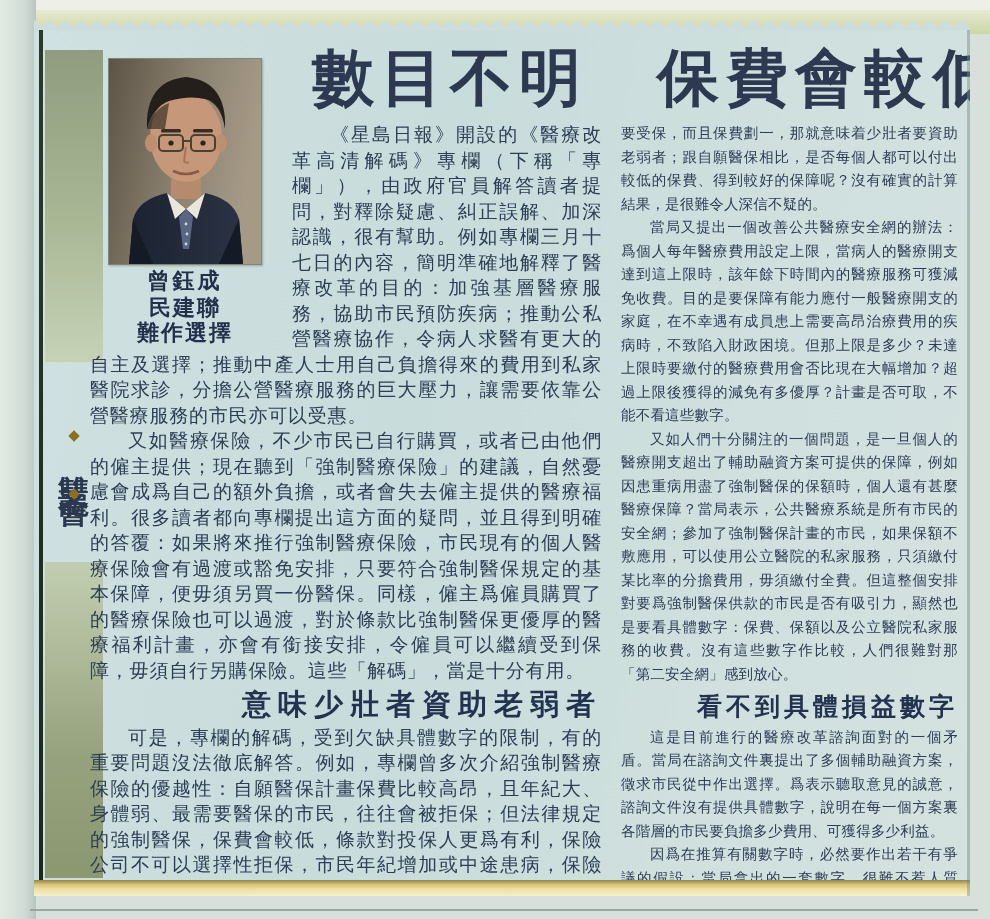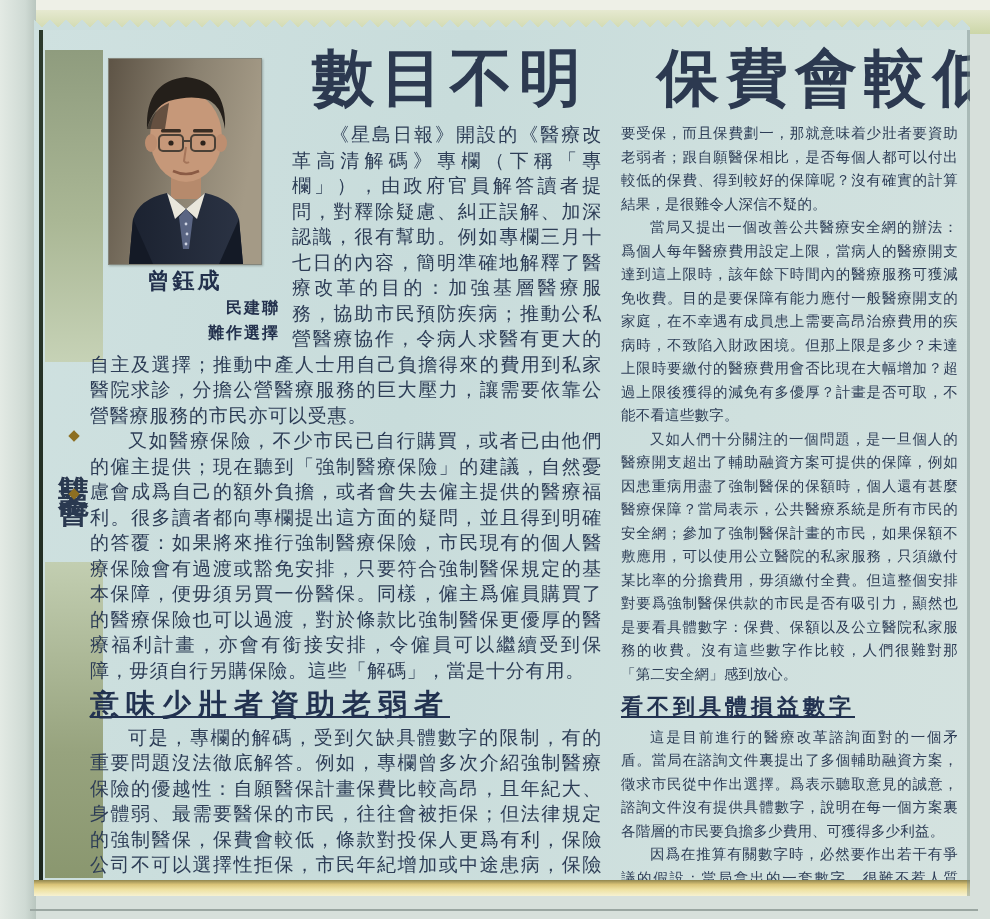--- a/index.html
+++ b/index.html
@@ -61,39 +61,39 @@
     text-align:justify;color:#2d3d56;
   }
   .col-right{
     width:337px;font-size:14.5px;line-height:23.5px;letter-spacing:0.2px;
     text-align:justify;color:#2d3d56;
   }
   p.para{margin:0;text-indent:2em;}
   p.para.no-indent{text-indent:0;}
   h2.subhead{
     font-family:"DejaVu Sans","Liberation Sans",sans-serif;
-    text-align:left;color:#223250;margin:9px 0 7px;font-weight:bold;text-decoration:underline;
+    text-align:right;color:#223250;margin:9px 0 7px;font-weight:bold;
   }
   h2.subhead.left{font-size:29px;letter-spacing:7px;}
-  h2.subhead.right{font-size:22px;letter-spacing:4px;}
+  h2.subhead.right{font-size:25px;letter-spacing:4px;}
   
   .photo-wrap{
     float:left;width:190px;height:288px;margin:-64px 12px 0 0;
     text-align:center;
   }
   .photo-frame{
     width:152px;height:205px;margin:0 auto;border:1px solid #84857a;
     box-shadow:1px 1px 2px rgba(60,70,60,.35);background:#77695a;
   }
   .caption{
     font-family:Liberation Serif, serif;
     font-weight:bold;color:#22304c;text-indent:0;
   }
   .caption-name{font-size:22px;line-height:28px;margin-top:2px;letter-spacing:3px;}
-  .caption-line{font-size:16px;line-height:25px;letter-spacing:2px;text-align:right;}
+  .caption-line{font-size:22px;line-height:25px;letter-spacing:2px;}
   
   .bottom-strip{
     position:absolute;left:0;right:0;bottom:0;height:16px;
     background:linear-gradient(#8f854e,#d9c377 28%,#eee1a0 58%,#f6f1d2 100%);
   }
   .below-line{position:absolute;left:30px;top:909px;width:948px;height:2px;background:#9aa6a1;}
 </style>
 </head>
 <body>
 

